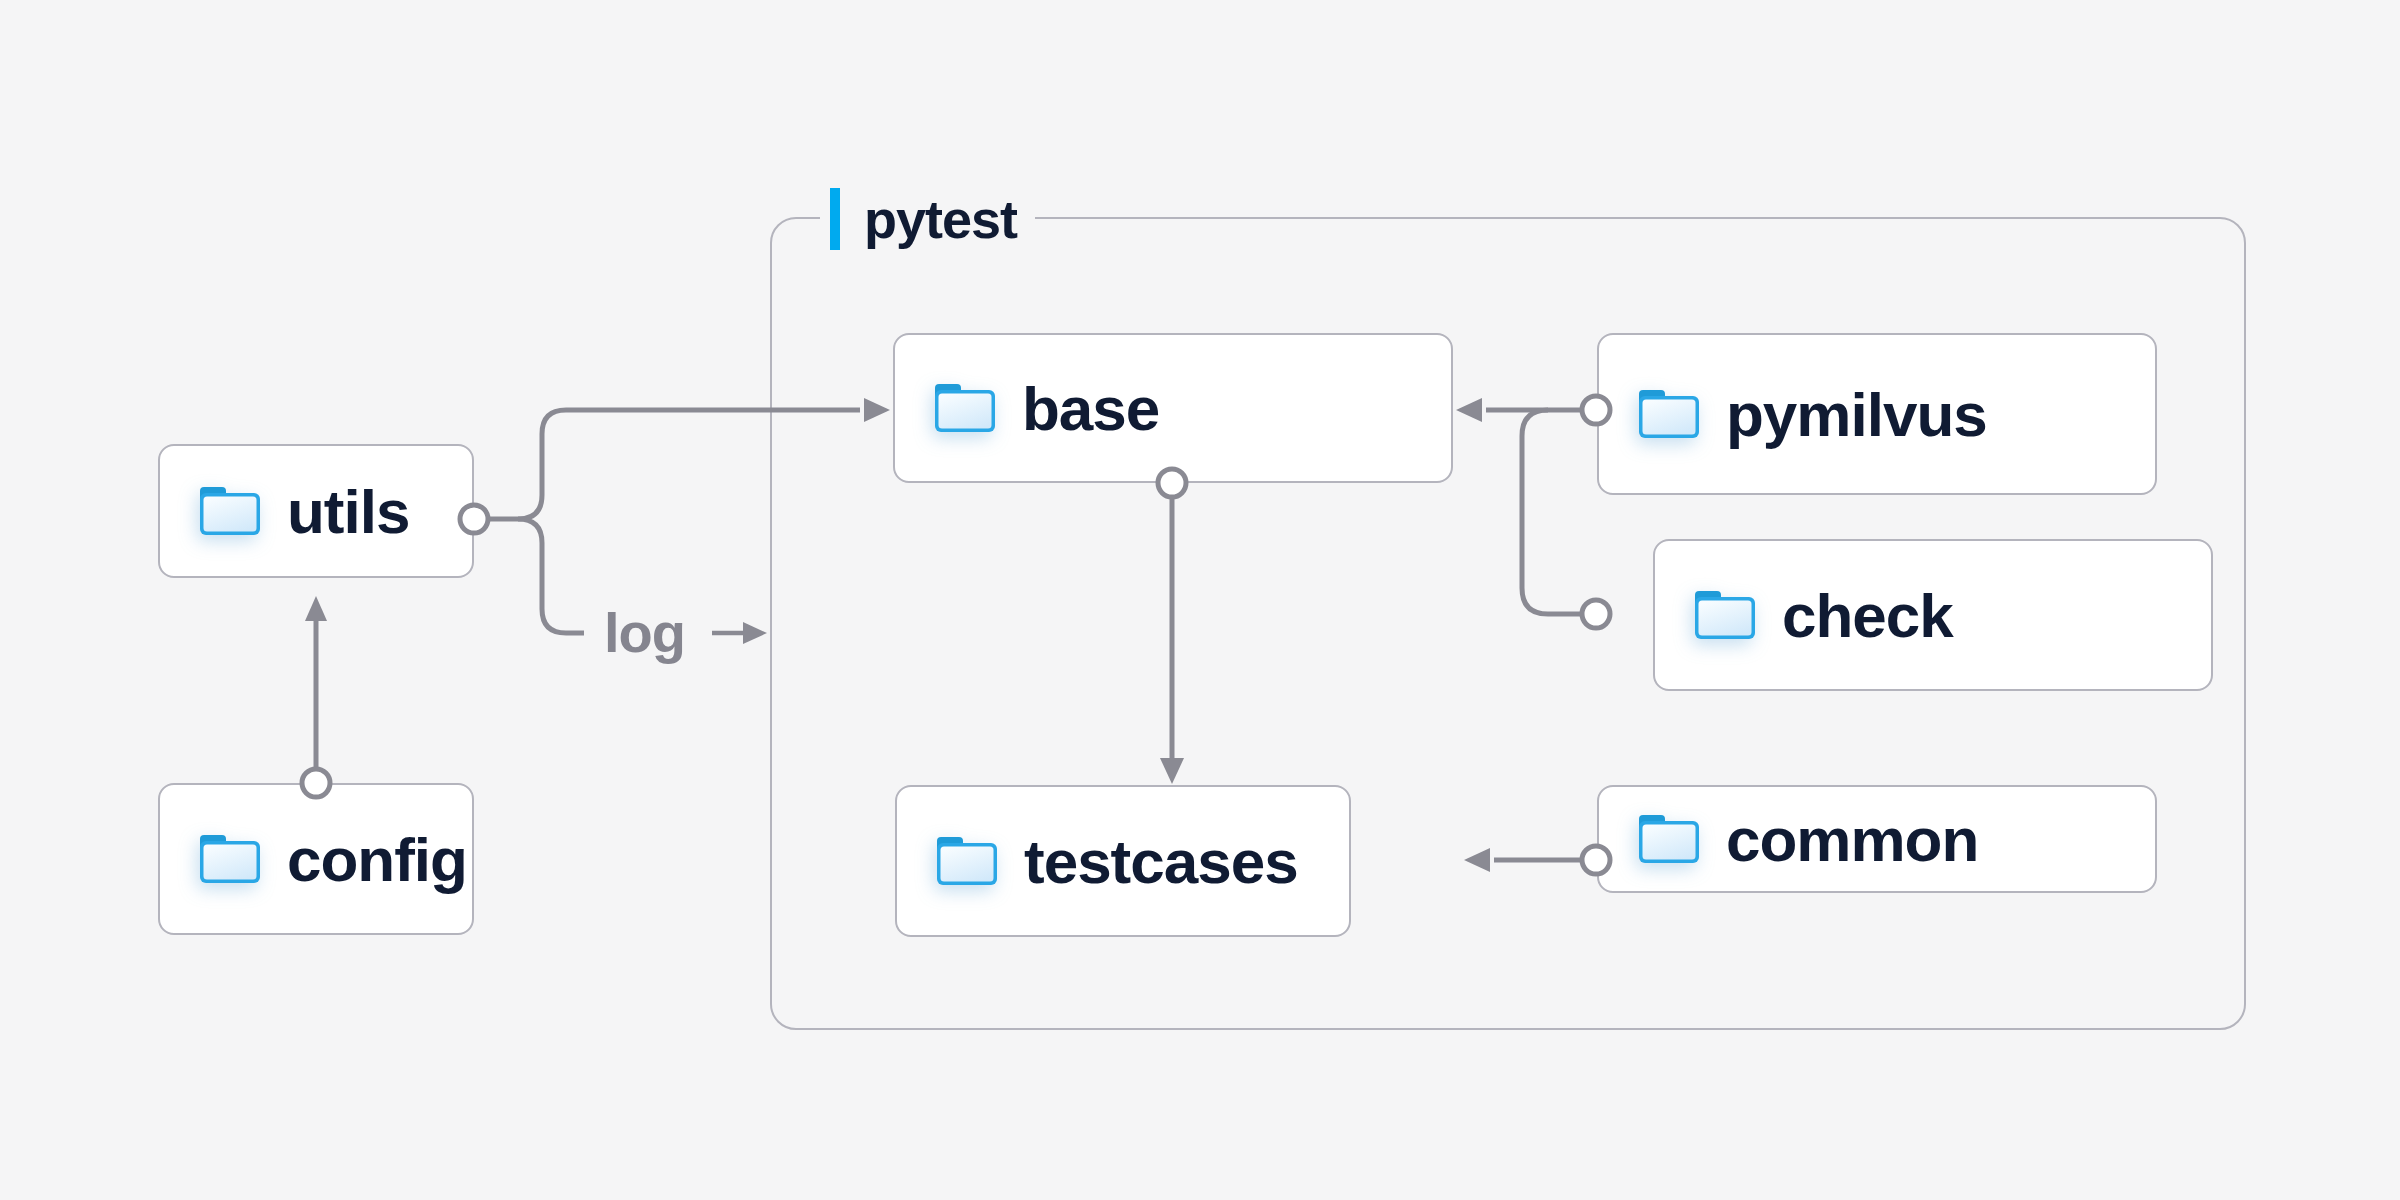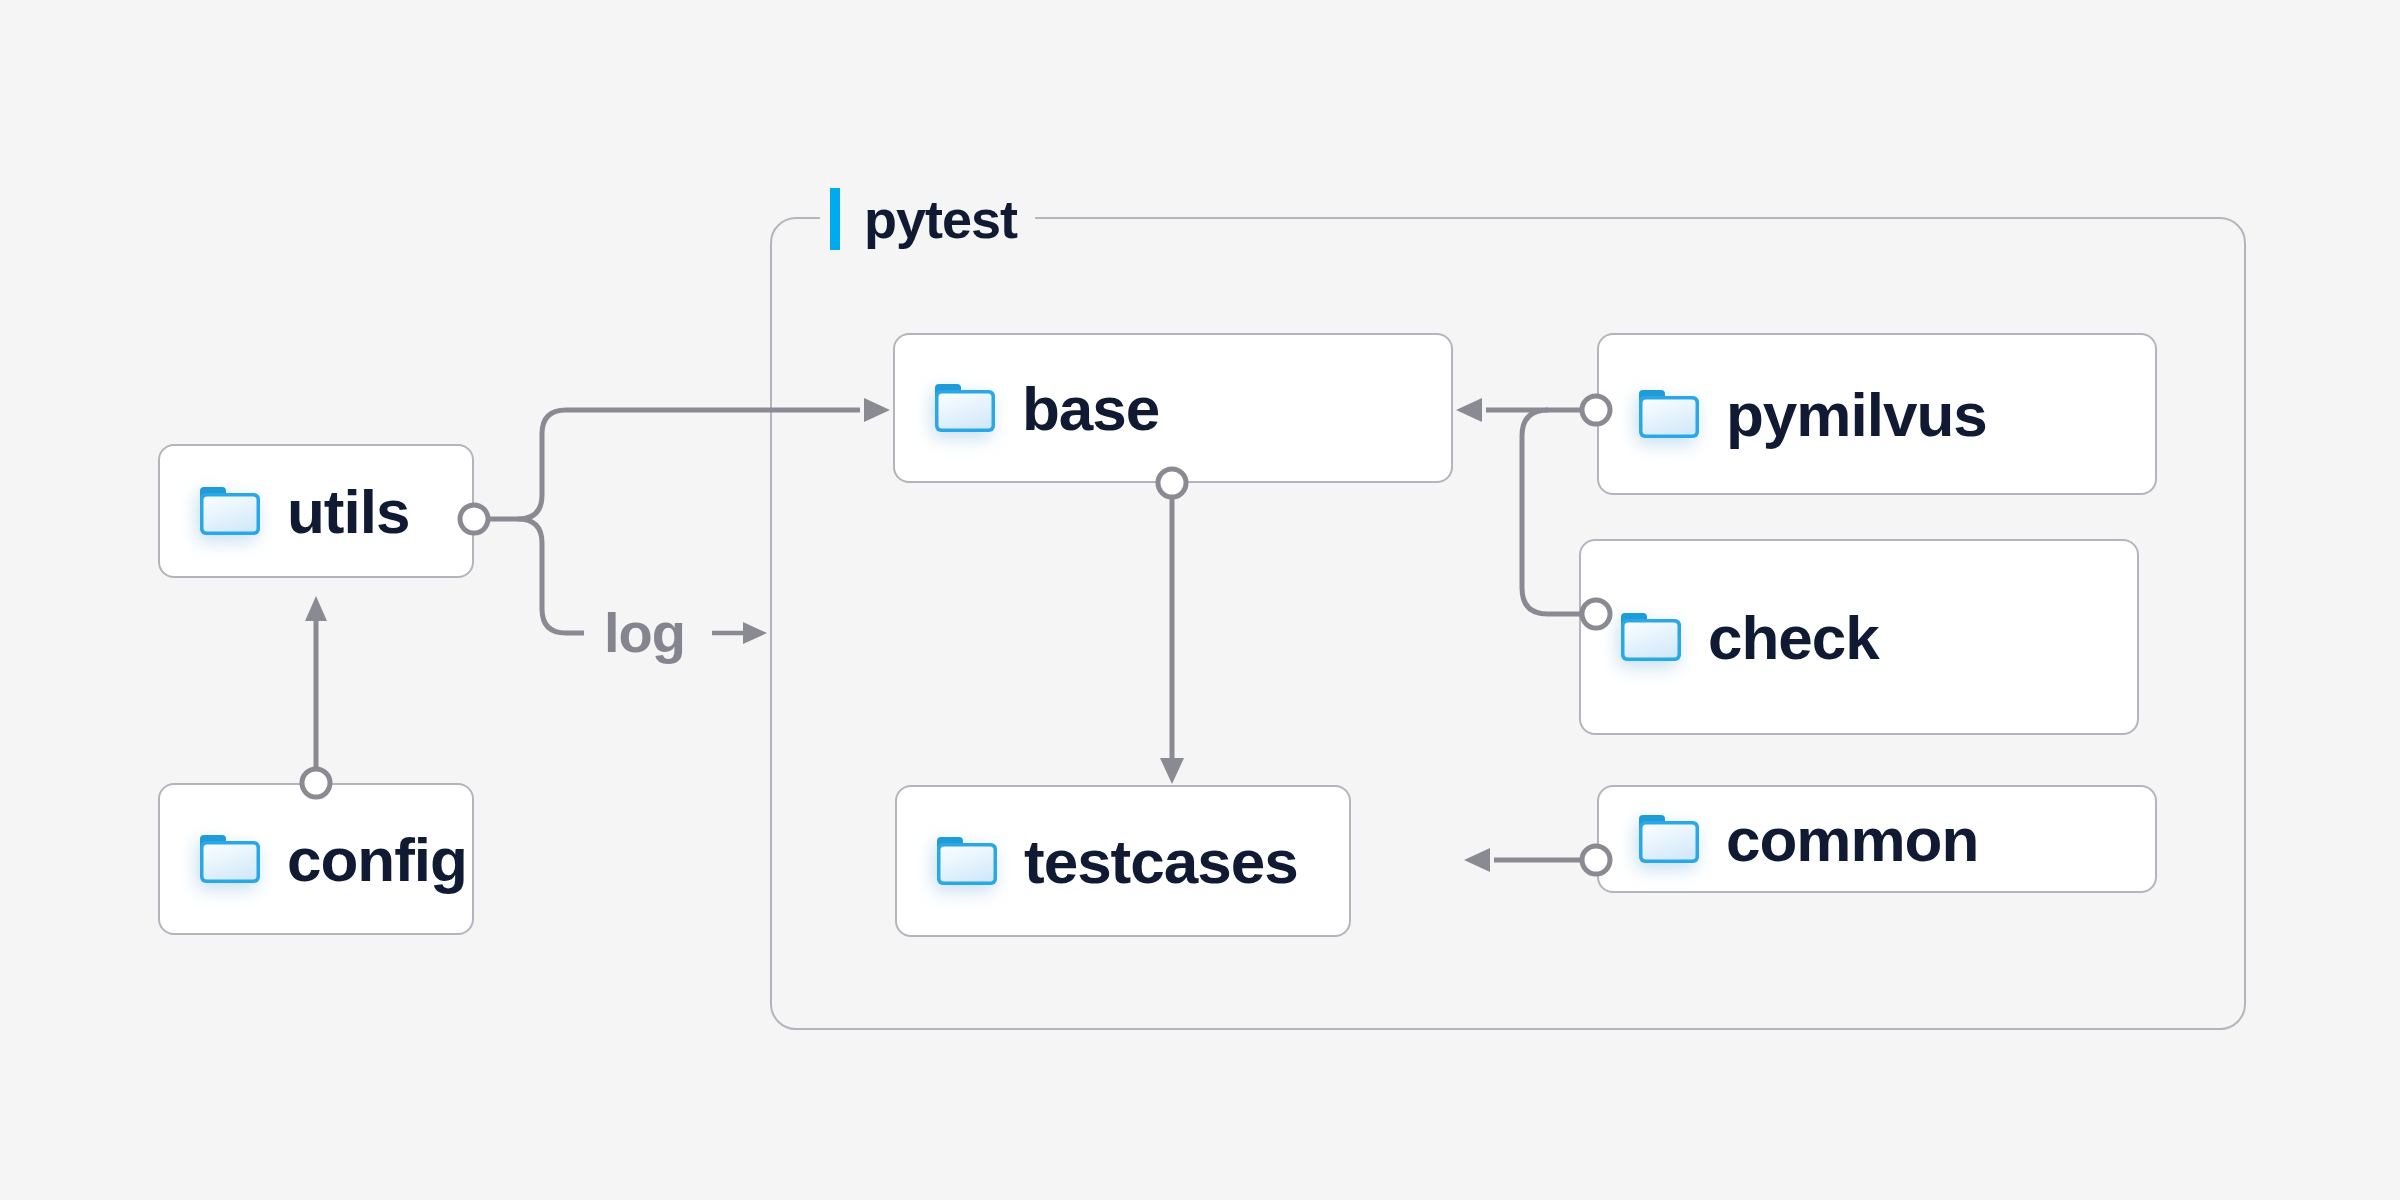--- a/index.html
+++ b/index.html
@@ -84,21 +84,21 @@
 
   <div class="node" style="left:1597px;top:333px;width:560px;height:162px;">
     <svg class="folder" viewBox="0 0 64 52">
       <rect x="2" y="2" width="26" height="16" rx="4" fill="#1f9bd8"></rect>
       <rect x="2" y="8" width="60" height="42" rx="6" fill="#2aa7e6"></rect>
       <rect x="5.5" y="11.5" width="53" height="35" rx="3.5" fill="url(#folder-grad)"></rect>
     </svg>
     <span class="label">pymilvus</span>
   </div>
 
-  <div class="node" style="left:1579px;top:539px;width:560px;height:196px;">
+  <div class="node" style="left:1653px;top:539px;width:560px;height:152px;">
     <svg class="folder" viewBox="0 0 64 52">
       <rect x="2" y="2" width="26" height="16" rx="4" fill="#1f9bd8"></rect>
       <rect x="2" y="8" width="60" height="42" rx="6" fill="#2aa7e6"></rect>
       <rect x="5.5" y="11.5" width="53" height="35" rx="3.5" fill="url(#folder-grad)"></rect>
     </svg>
     <span class="label">check</span>
   </div>
 
   <div class="node" style="left:895px;top:785px;width:456px;height:152px;">
     <svg class="folder" viewBox="0 0 64 52">

